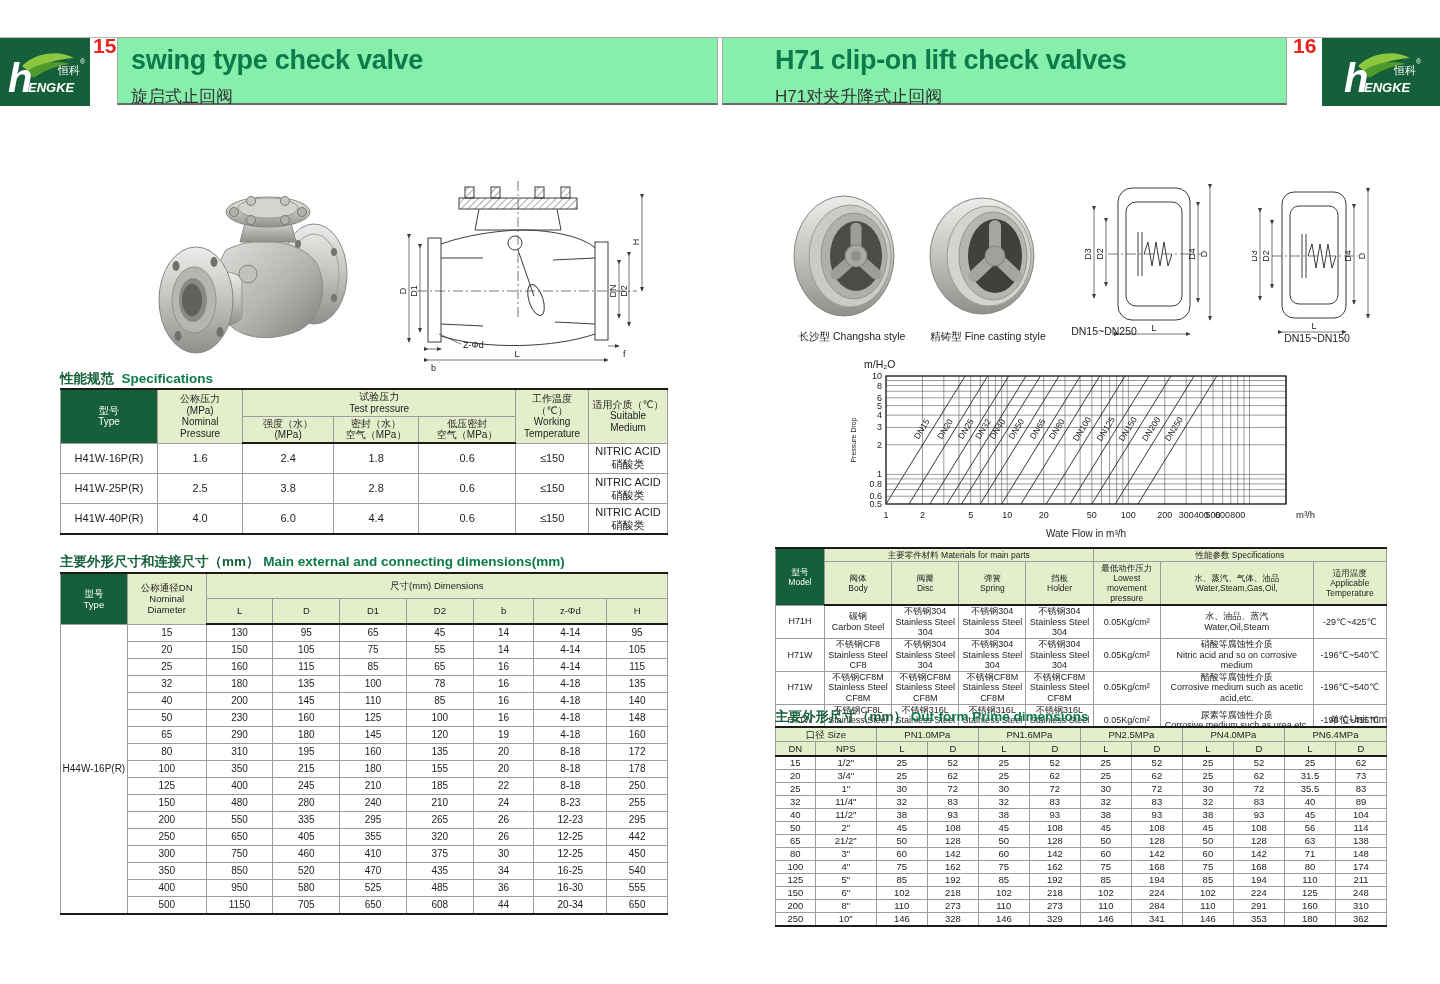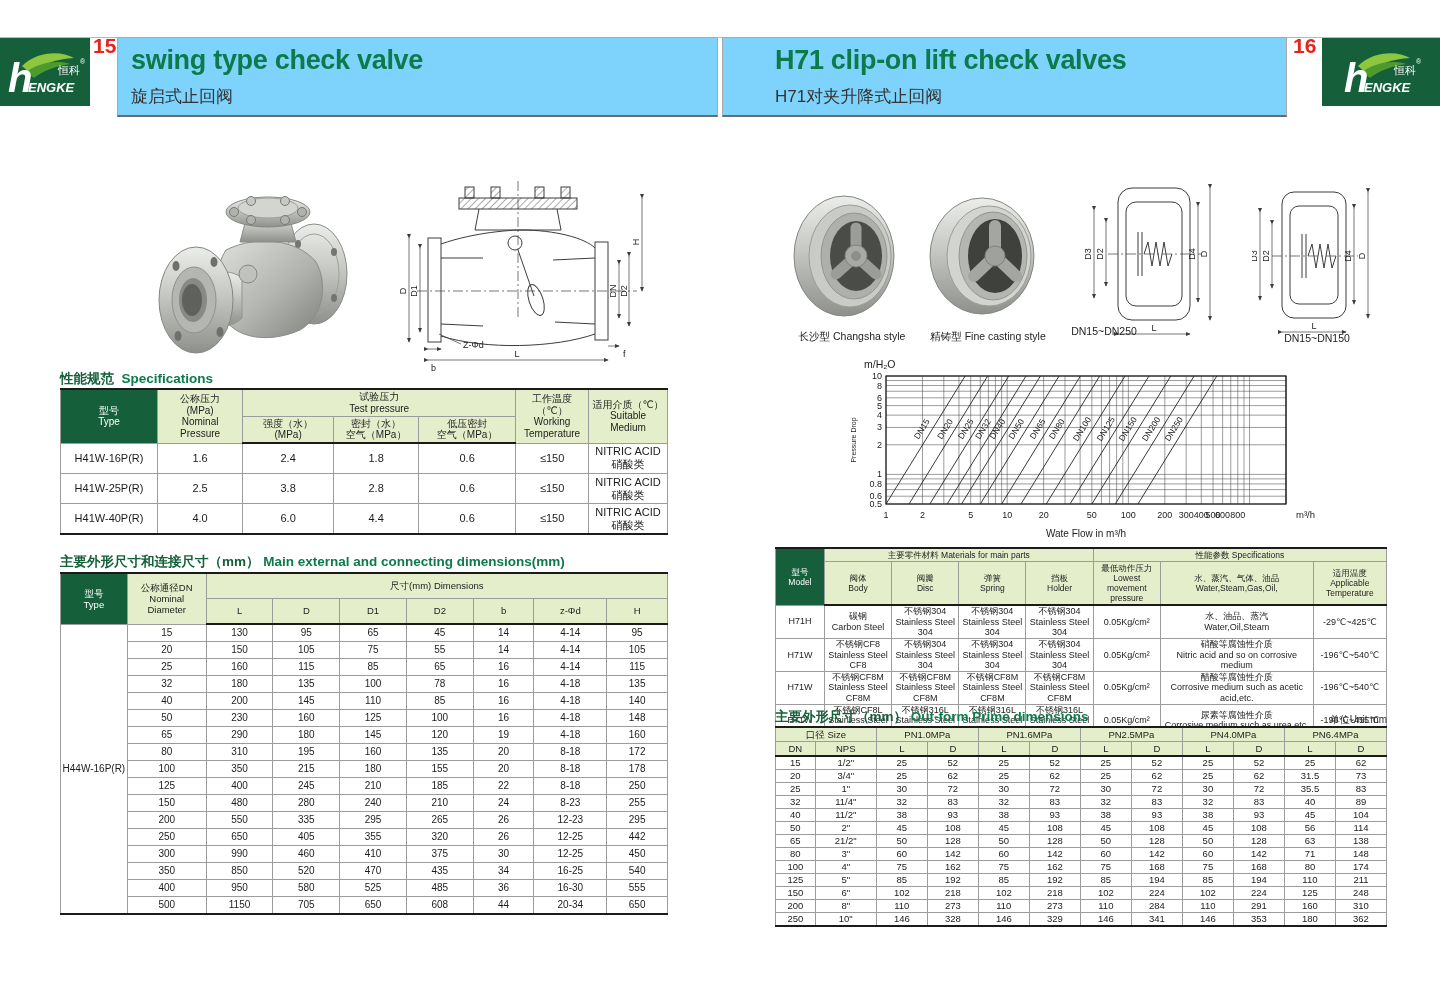--- a/index.html
+++ b/index.html
@@ -2,21 +2,21 @@
 <html><head>
 <meta charset="utf-8">
 <style>
   html,body{margin:0;padding:0;}
   body{width:1440px;height:984px;position:relative;background:#fff;
        font-family:"Liberation Sans","DejaVu Sans",sans-serif;color:#1c1c1c;overflow:hidden;}
   .abs{position:absolute;}
   .hdr-line{position:absolute;left:0;top:37px;width:1440px;height:1px;background:#b8b8b8;}
   .logo-box{position:absolute;top:38px;height:68px;background:#15603a;}
   .page-no{position:absolute;top:35px;font-weight:bold;font-size:21px;line-height:1;color:#e8231c;}
-  .title-box{position:absolute;top:37px;height:80px;box-sizing:border-box;background:#7dd3fc;
+  .title-box{position:absolute;top:37px;height:68px;box-sizing:border-box;background:#86efac;
              border:1px solid #a8a8a8;border-bottom:2px solid #6a6a6a;}
   .title-en{font-weight:bold;font-size:27px;color:#0c7a4a;line-height:1;margin-top:9px;letter-spacing:-.3px;}
   .title-zh{font-size:17px;color:#333;margin-top:11px;}
   .sec-head{font-weight:bold;font-size:13.5px;white-space:nowrap;}
   .sec-head .zh{color:#14603a;}
   .sec-head .en{color:#0c7a4a;}
   .unit{font-size:10px;color:#333;text-align:right;}
   .cap{font-size:10.5px;color:#222;text-align:center;white-space:nowrap;}
 
   table.tbl{border-collapse:collapse;table-layout:fixed;width:100%;text-align:center;
@@ -387,21 +387,21 @@
           <td>650</td>
           <td>405</td>
           <td>355</td>
           <td>320</td>
           <td>26</td>
           <td>12-25</td>
           <td>442</td>
         </tr>
         <tr>
           <td>300</td>
-          <td>990</td>
+          <td>750</td>
           <td>460</td>
           <td>410</td>
           <td>375</td>
           <td>30</td>
           <td>12-25</td>
           <td>450</td>
         </tr>
         <tr>
           <td>350</td>
           <td>850</td>

